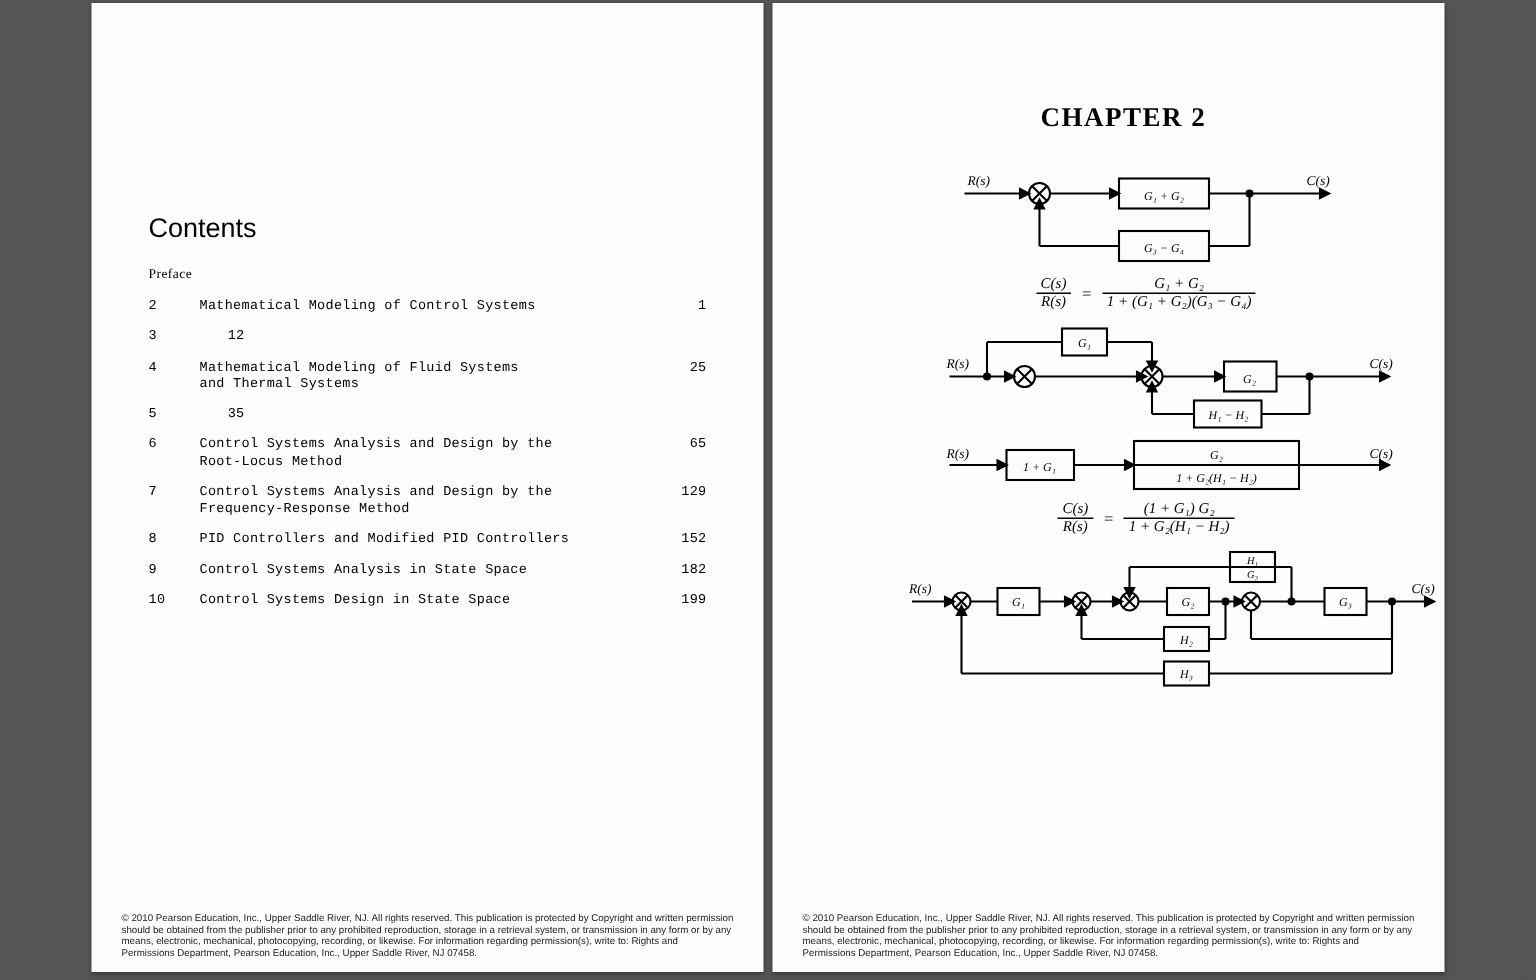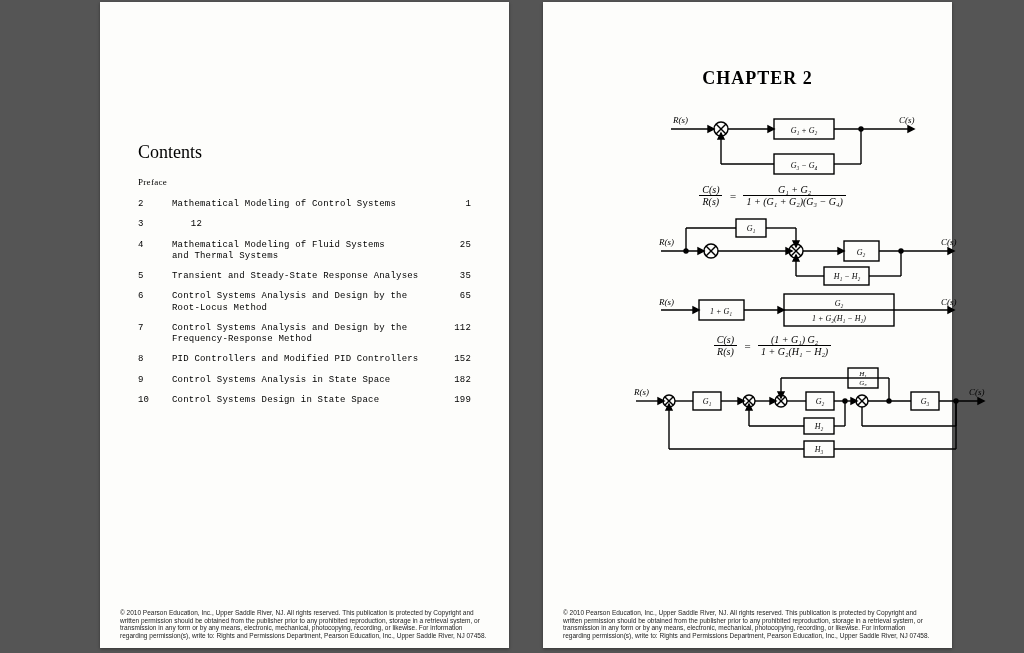--- a/index.html
+++ b/index.html
@@ -11,34 +11,33 @@
     height: 653px;
     overflow: hidden;
     display: flex;
     justify-content: center;
     gap: 6px;
     padding-top: 2px;
     box-sizing: border-box;
   }
   .page {
     background: #fdfdfb;
-    width: 409px;
+    width: 448px;
     height: 646px;
     box-shadow: 0 1px 3px rgba(0,0,0,0.4);
     position: relative;
     box-sizing: border-box;
-    margin-left: 28px;
   }
   .page-left { padding: 30px 38px 10px 38px; }
   .page-right { padding: 20px 28px 10px 48px; }
   .contents-title {
     font-size: 18px;
     font-weight: normal;
     margin-bottom: 14px;
-    font-family: Liberation Serif, serif;
+    font-family: Liberation Sans, sans-serif;
   }
   .preface {
     font-size: 9px;
     font-family: Liberation Serif, serif;
     margin-bottom: 12px;
     letter-spacing: 0.3px;
   }
   .toc-row {
     display: flex;
     font-size: 9px;
@@ -110,34 +109,33 @@
         <div class="toc-page">12</div>
       </div>
       <div class="toc-row">
         <div class="toc-num">4</div>
         <div class="toc-title">Mathematical Modeling of Fluid Systems
 and Thermal Systems</div>
         <div class="toc-page">25</div>
       </div>
       <div class="toc-row">
         <div class="toc-num">5</div>
-        <div class="toc-title">Transient and Steady-State Response Analyses</div>
         <div class="toc-page">35</div>
       </div>
       <div class="toc-row">
         <div class="toc-num">6</div>
         <div class="toc-title">Control Systems Analysis and Design by the
 Root-Locus Method</div>
         <div class="toc-page">65</div>
       </div>
       <div class="toc-row">
         <div class="toc-num">7</div>
         <div class="toc-title">Control Systems Analysis and Design by the
 Frequency-Response Method</div>
-        <div class="toc-page">112</div>
+        <div class="toc-page">129</div>
       </div>
       <div class="toc-row">
         <div class="toc-num">8</div>
         <div class="toc-title">PID Controllers and Modified PID Controllers</div>
         <div class="toc-page">152</div>
       </div>
       <div class="toc-row">
         <div class="toc-num">9</div>
         <div class="toc-title">Control Systems Analysis in State Space</div>
         <div class="toc-page">182</div>

